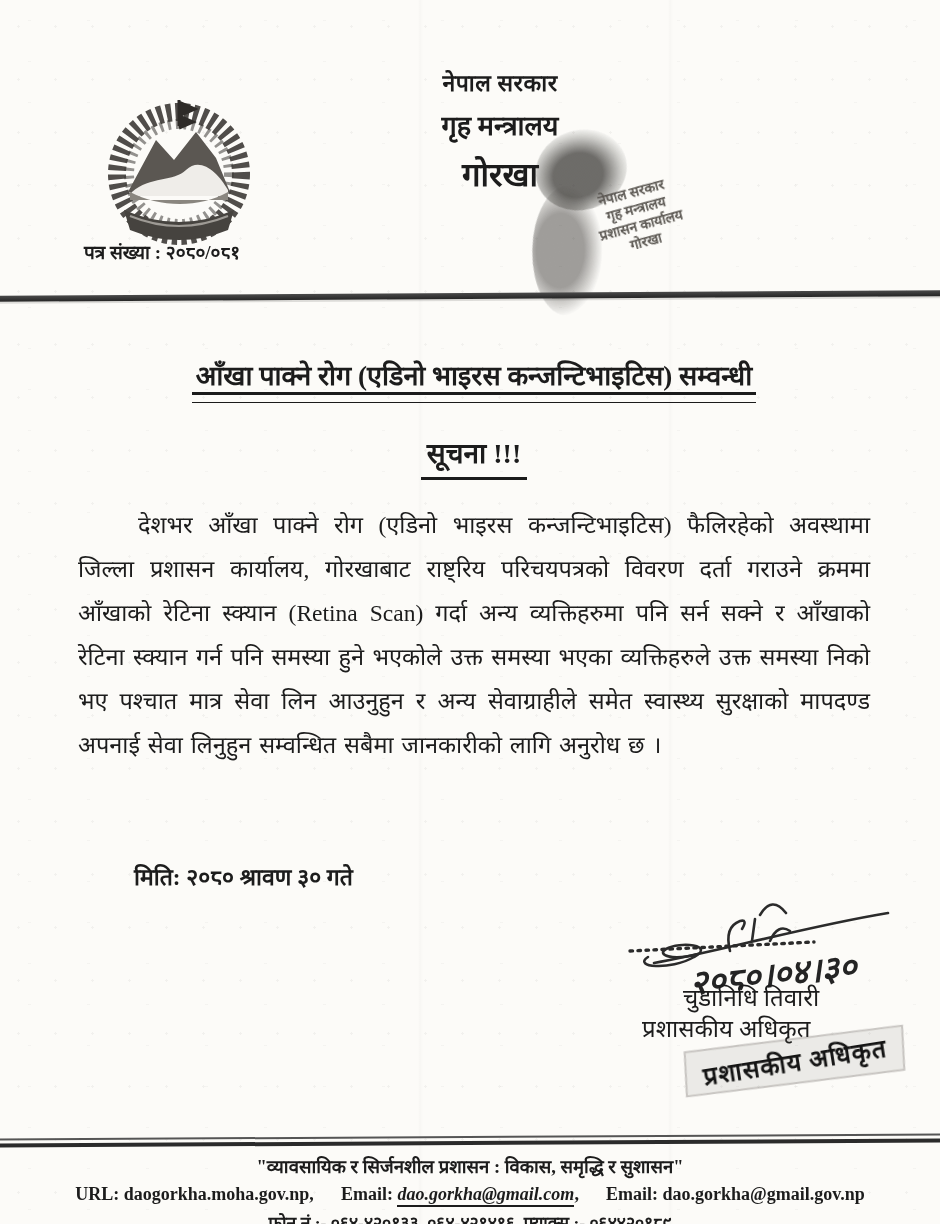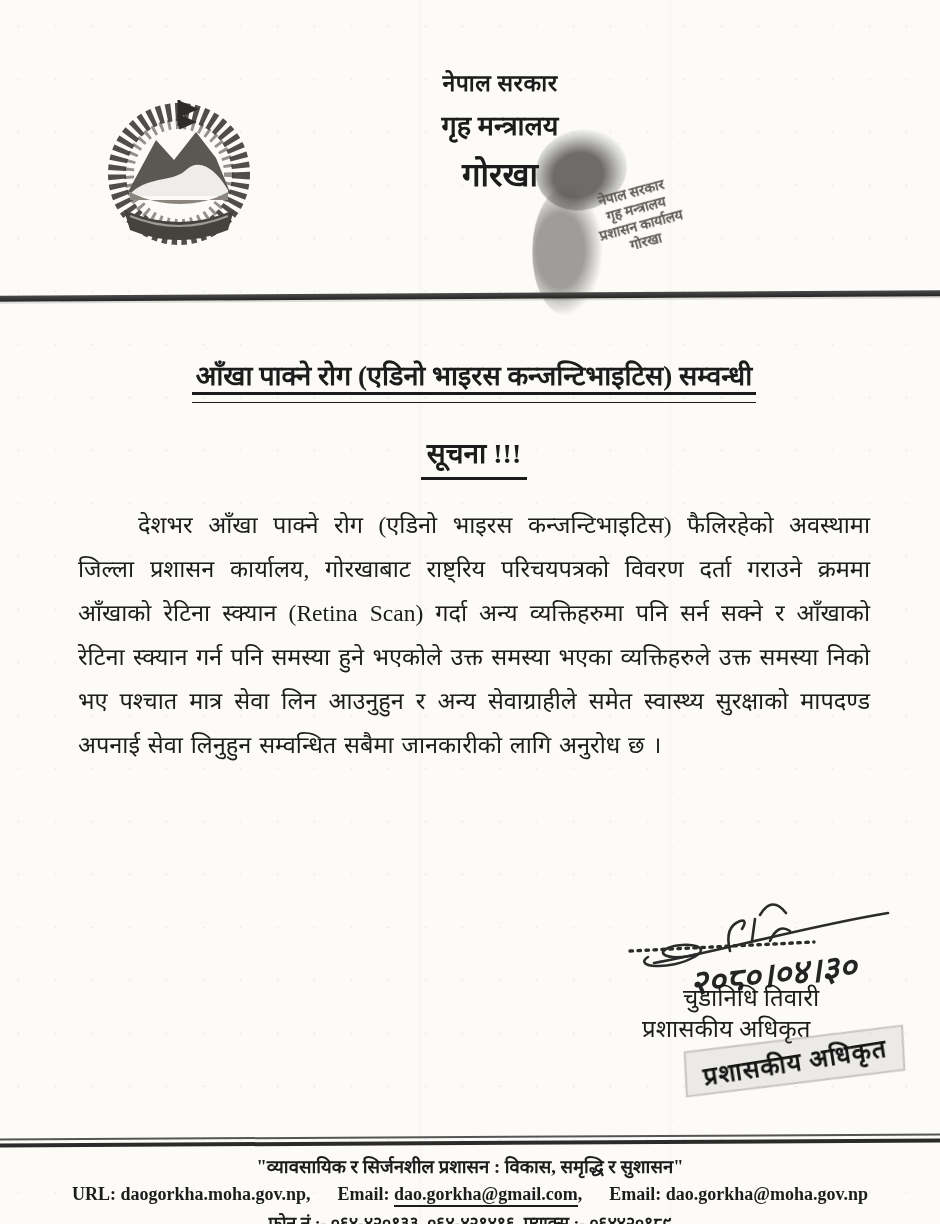--- a/index.html
+++ b/index.html
@@ -105,21 +105,21 @@
     z-index:-1;
   }
 
   
   .footer{ position:absolute; left:0; right:0; top:1136px; text-align:center; }
   .foot-rule-thin { height:2px; background:#555; transform:rotate(-0.3deg); }
   .foot-rule-thick{ height:4px; background:#2b2b2b; margin-top:3px; transform:rotate(-0.3deg); }
   .motto{ margin-top:8px; font-size:18.5px; font-weight:bold; }
   .contact-line{ margin-top:6px; font-size:18px; font-weight:bold; }
   .contact-line .gap{ display:inline-block; width:18px; }
-  .email-underlined{ border-bottom:2px solid #1c1c1c; padding-bottom:1px; }
+  .email-underlined{ border-bottom:2px solid #1c1c1c; padding-bottom:1px;font-style:italic; }
   .phone-line{ margin-top:5px; font-size:17.5px; font-weight:bold; }
 </style>
 </head>
 <body>
 
 <div class="page">
 
   <div class="emblem">
     <svg width="178" height="178" viewBox="0 0 178 178" aria-hidden="true">
       <g fill="none" stroke="#3d3a36">
@@ -138,38 +138,40 @@
     </svg>
   </div>
 
   <div class="head-center">
     <div class="gov-line">नेपाल सरकार</div>
     <div class="ministry">गृह मन्त्रालय</div>
     <div class="district">गोरखा</div>
   </div>
 
   <div class="ref-block">
+    <div>पत्र संख्या : २०८०/०८१</div>
   </div>
 
   <div class="round-stamp">
     <div class="rs-line">नेपाल सरकार</div>
     <div class="rs-line">गृह मन्त्रालय</div>
     <div class="rs-line">प्रशासन कार्यालय</div>
     <div class="rs-line">गोरखा</div>
   </div>
 
   <div class="sep-rule"></div>
 
   <div class="subject">
     <div><span class="line1">आँखा पाक्ने रोग (एडिनो भाइरस कन्जन्टिभाइटिस)  सम्वन्धी</span></div>
     <div><span class="line2">सूचना !!!</span></div>
   </div>
 
   <div class="body-text">देशभर आँखा पाक्ने रोग (एडिनो भाइरस कन्जन्टिभाइटिस) फैलिरहेको अवस्थामा जिल्ला प्रशासन कार्यालय, गोरखाबाट राष्ट्रिय परिचयपत्रको विवरण दर्ता गराउने क्रममा आँखाको रेटिना स्क्यान (Retina Scan) गर्दा अन्य व्यक्तिहरुमा पनि सर्न सक्ने र आँखाको रेटिना स्क्यान गर्न पनि समस्या हुने भएकोले उक्त समस्या भएका व्यक्तिहरुले उक्त समस्या निको भए पश्चात मात्र सेवा लिन आउनुहुन र अन्य सेवाग्राहीले समेत स्वास्थ्य सुरक्षाको मापदण्ड अपनाई सेवा लिनुहुन सम्वन्धित सबैमा जानकारीको लागि अनुरोध छ ।</div>
 
+  <div class="date-line">मिति: २०८० श्रावण ३० गते</div>
 
   <div class="sig-svg">
     <svg width="285" height="105" viewBox="0 0 285 105" aria-hidden="true">
       <g fill="none" stroke="#2b2b2b" stroke-width="2.6" stroke-linecap="round">
         <path d="M36 70 C95 60 185 34 270 20"></path>
         <path d="M30 64 C14 74 52 78 76 64 C98 52 62 48 48 56 C38 62 54 68 80 61"></path>
         <path d="M112 58 q-6 -24 10 -30 q8 -2 2 8"></path>
         <path d="M134 48 l3 -22"></path>
         <path d="M142 22 q12 -20 26 -2"></path>
         <path d="M152 48 q8 -18 20 -10"></path>
@@ -189,18 +191,18 @@
     <div class="foot-rule-thick"></div>
     <div class="motto">"व्यावसायिक र सिर्जनशील प्रशासन : विकास, समृद्धि र सुशासन"</div>
     <div class="contact-line">
       <span>URL:</span>
       <span>daogorkha.moha.gov.np,</span>
       <span class="gap"></span>
       <span>Email:</span>
       <span class="email-underlined">dao.gorkha@gmail.com</span><span>,</span>
       <span class="gap"></span>
       <span>Email:</span>
-      <span>dao.gorkha@moha.gov.np</span>
+      <span>dao.gorkha@gmail.gov.np</span>
     </div>
     <div class="phone-line">फोन नं.:- ०६४-४२०१३३, ०६४-४२१४१६, फ्याक्स :- ०६४४२०१८९</div>
   </div>
 
 </div>
 
 </body></html>

